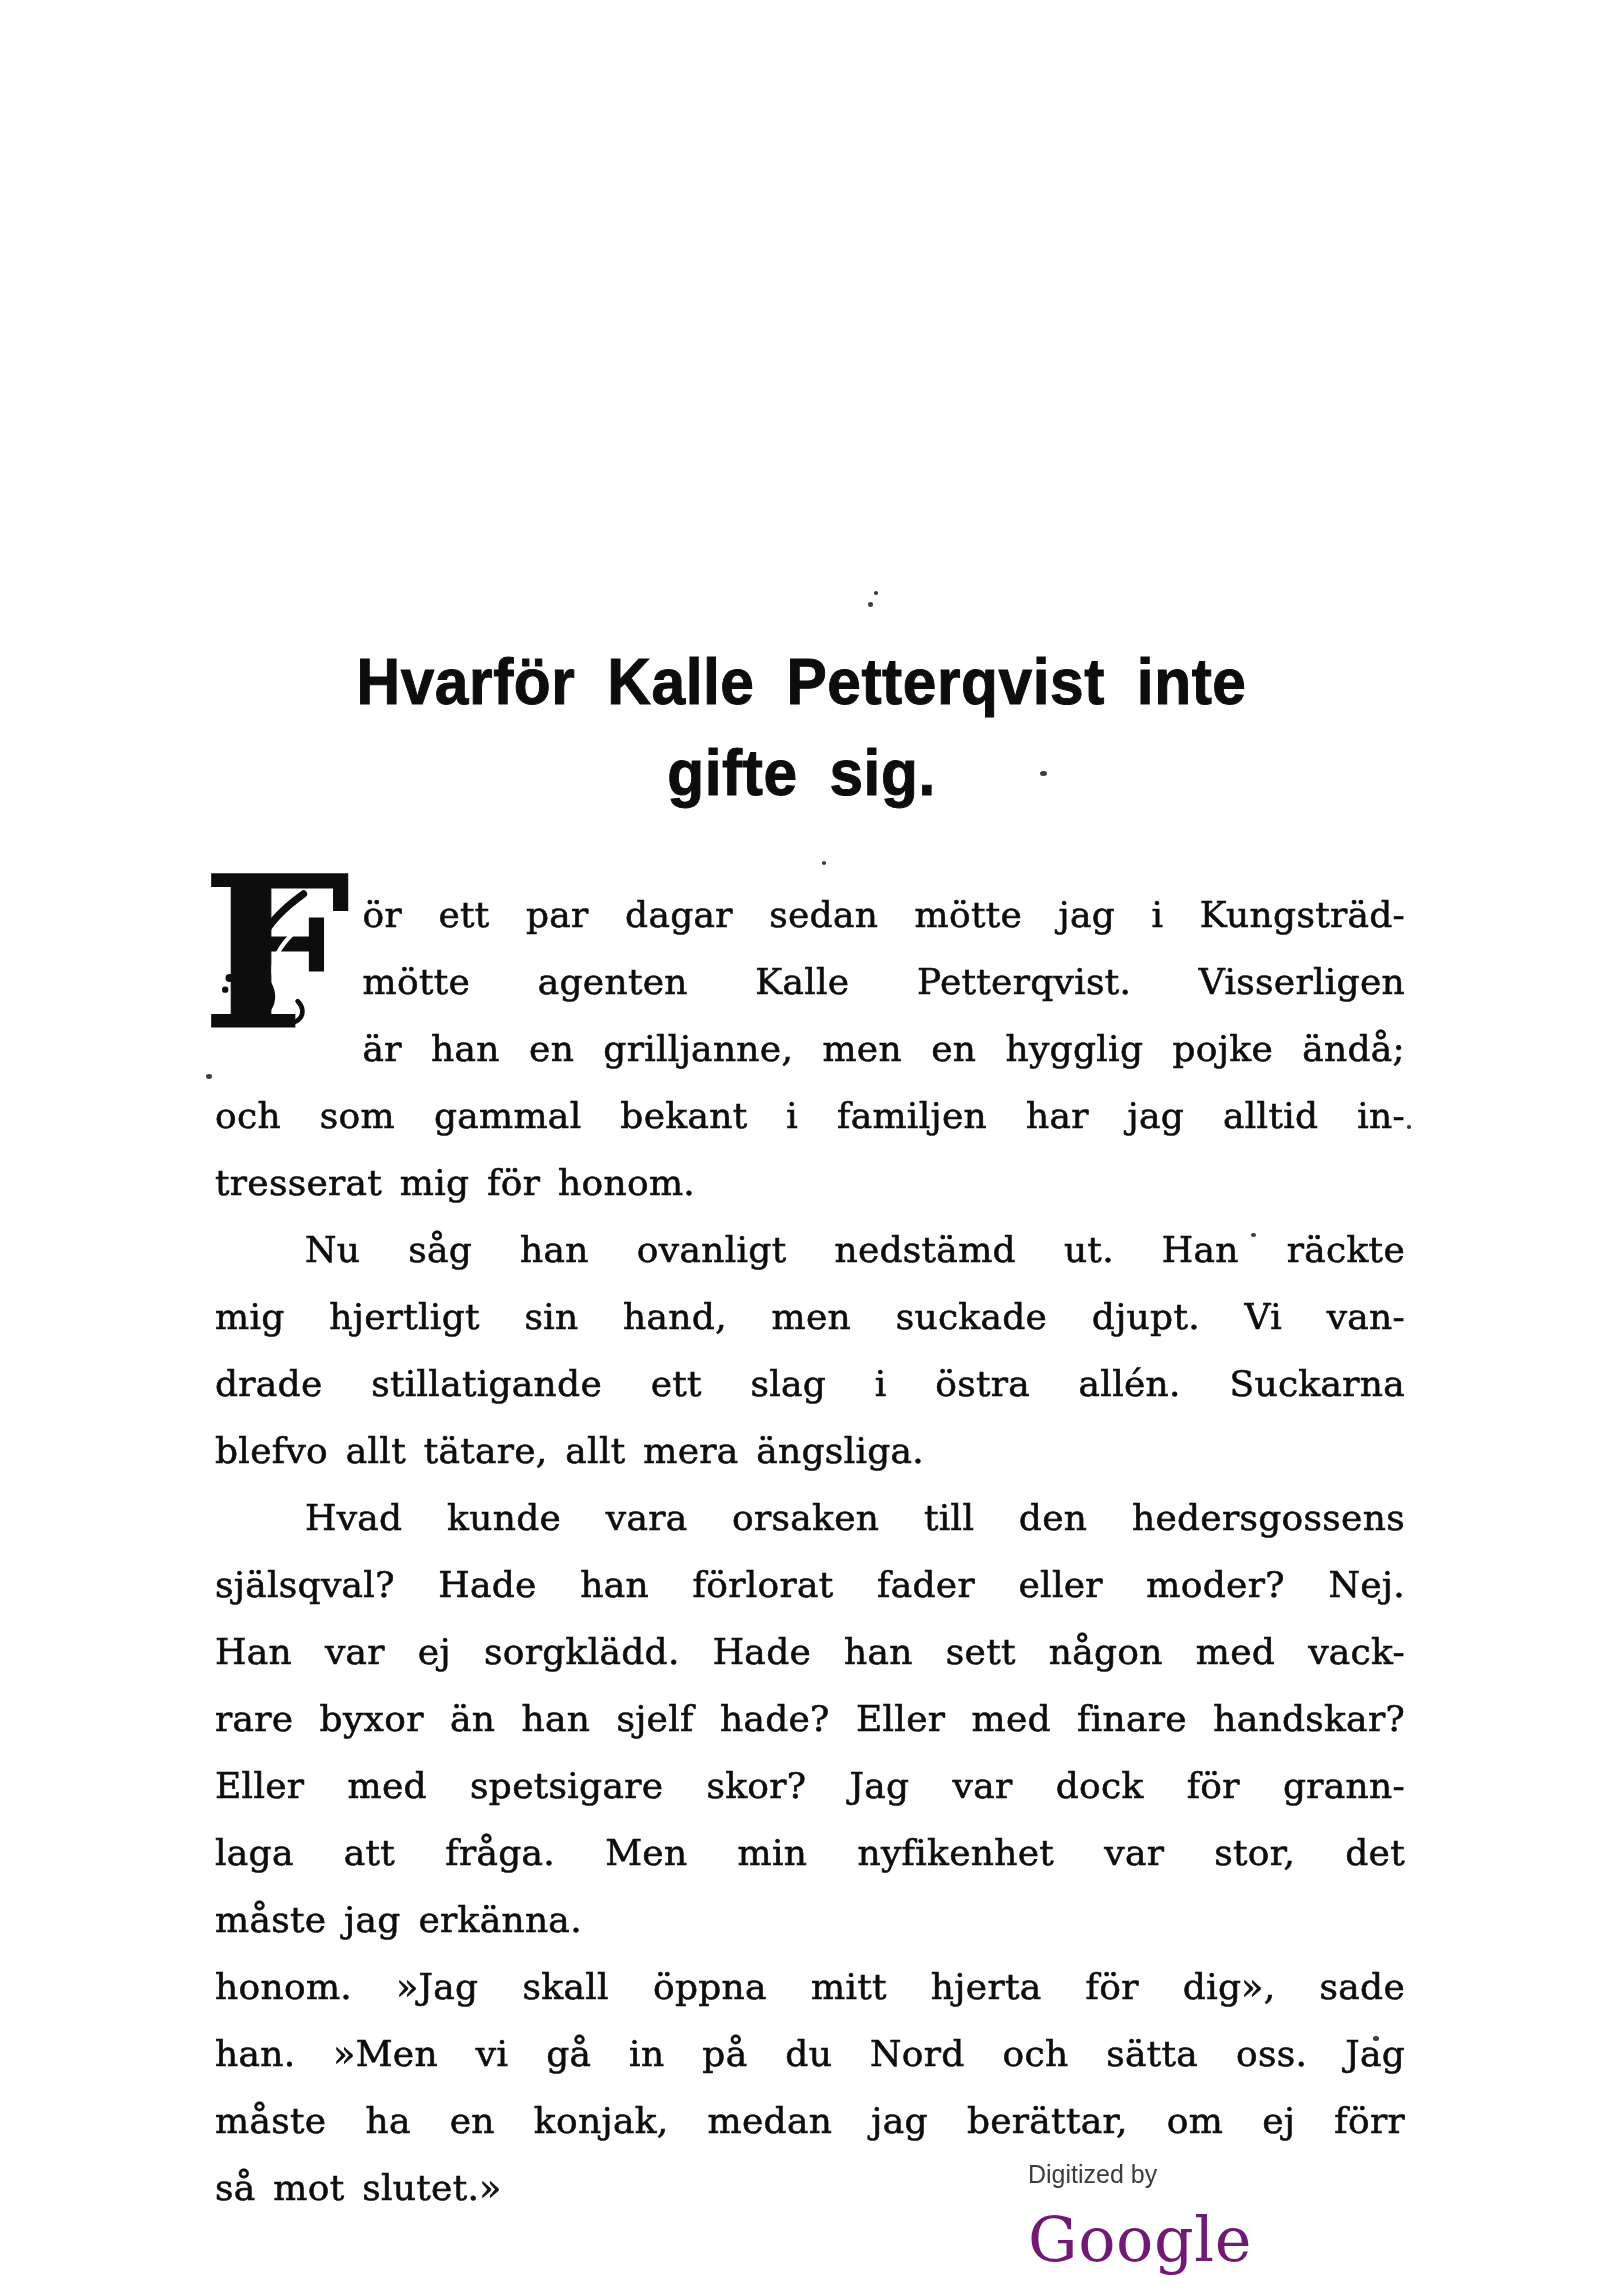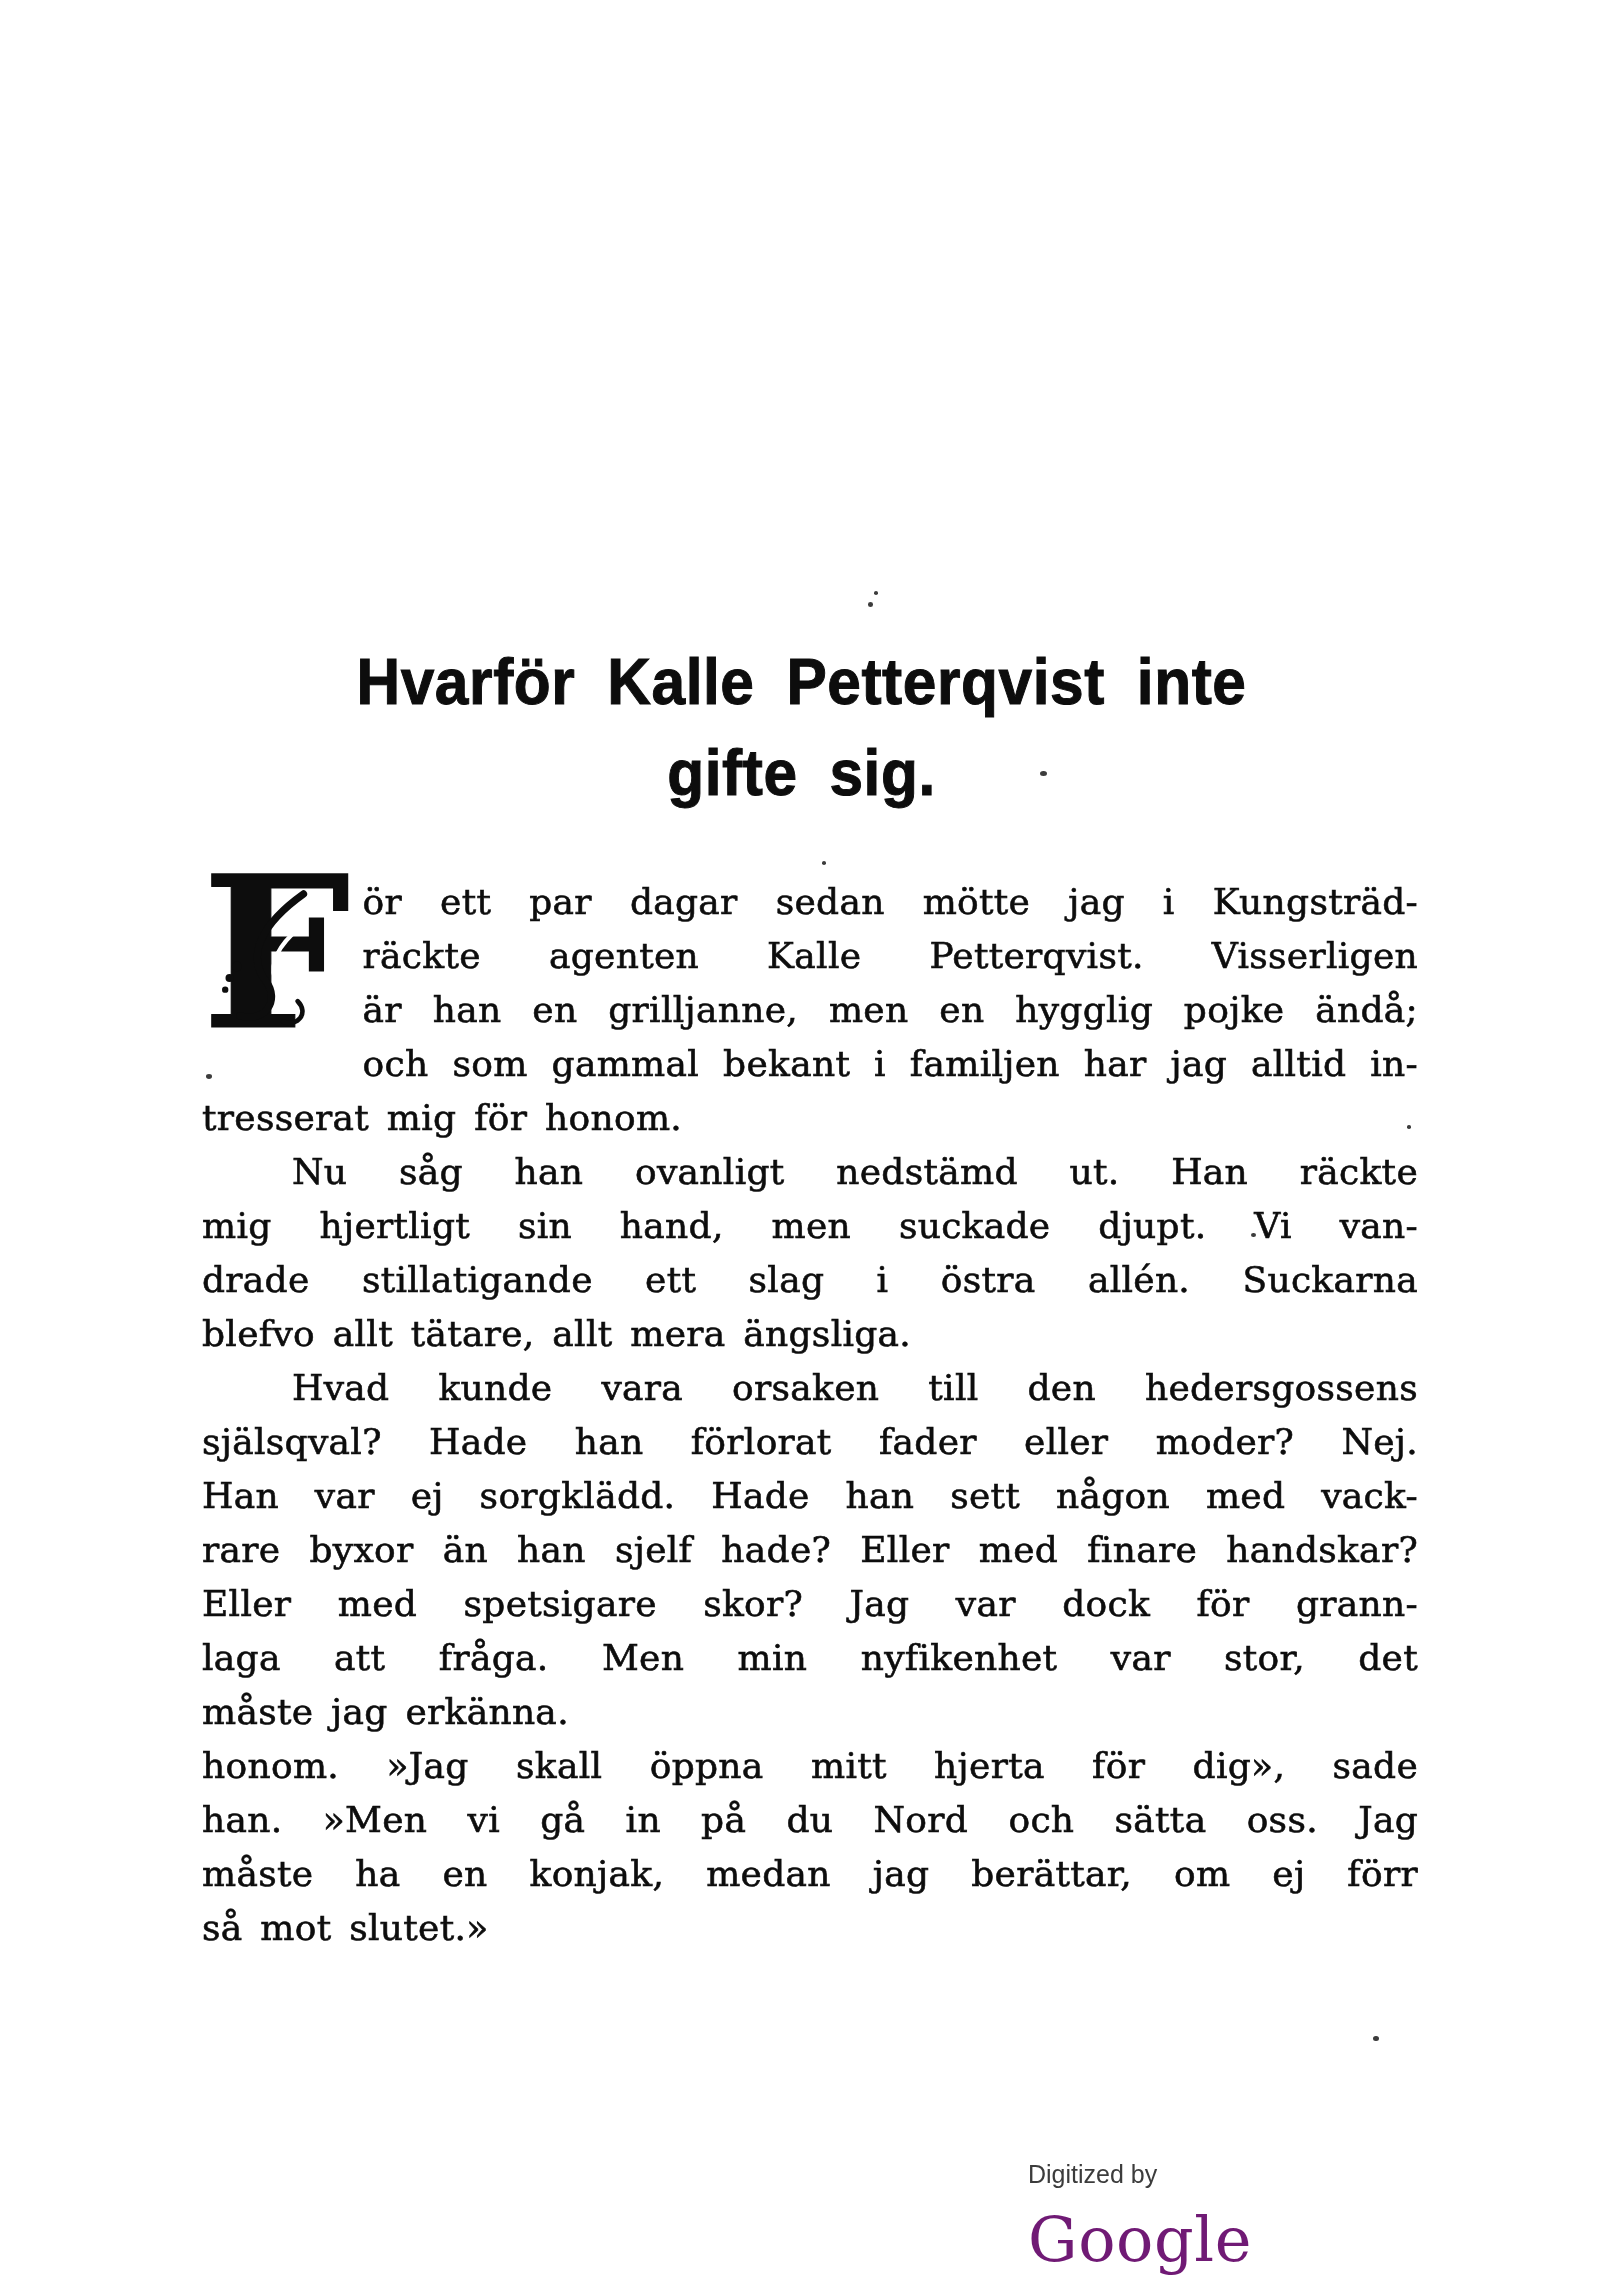--- a/index.html
+++ b/index.html
@@ -39,21 +39,21 @@
     position: absolute;
     top: 875px;
     left: 202px;
     width: 1216px;
     font-size: 36px;
     line-height: 54px;
     letter-spacing: 0.3px;
     word-spacing: 6px;
     -webkit-text-stroke: 0.6px #0d0d0d;
   }
-  .body p { margin: 0; }
+  .body p { margin: 13px; }
   .ln { text-align: justify; text-align-last: justify; }
   .ln.end { text-align-last: left; }
   .ln.indent { text-indent: 90px; }
 
   
   .dropcap {
     float: left;
     position: relative;
     width: 145px;
     height: 160px;
@@ -126,21 +126,21 @@
         <path d="M70,6 C42,26 30,48 44,66 C54,79 44,95 26,90" fill="none" stroke="#0d0d0d" stroke-width="5" stroke-linecap="round"></path>
         <path d="M62,34 C50,46 46,58 52,68" fill="none" stroke="#ffffff" stroke-width="3" stroke-linecap="round"></path>
         <circle cx="24" cy="56" r="3.4" fill="#0d0d0d"></circle>
         <circle cx="19" cy="64" r="2.8" fill="#0d0d0d"></circle>
         <circle cx="16" cy="72" r="2.2" fill="#0d0d0d"></circle>
         <path d="M66,80 C74,88 66,98 56,94" fill="none" stroke="#0d0d0d" stroke-width="3.2" stroke-linecap="round"></path>
       </svg>
     </div>
 
     <p class="ln">ör ett par dagar sedan mötte jag i Kungsträd-</p>
-    <p class="ln">räckte agenten Kalle Petterqvist. Visserligen</p>
+    <p class="ln">mötte agenten Kalle Petterqvist. Visserligen</p>
     <p class="ln">är han en grilljanne, men en hygglig pojke ändå;</p>
     <p class="ln">och som gammal bekant i familjen har jag alltid in-</p>
     <p class="ln end">tresserat mig för honom.</p>
 
     <p class="ln indent">Nu såg han ovanligt nedstämd ut. Han räckte</p>
     <p class="ln">mig hjertligt sin hand, men suckade djupt. Vi van-</p>
     <p class="ln">drade stillatigande ett slag i östra allén. Suckarna</p>
     <p class="ln end">blefvo allt tätare, allt mera ängsliga.</p>
 
     <p class="ln indent">Hvad kunde vara orsaken till den hedersgossens</p>

